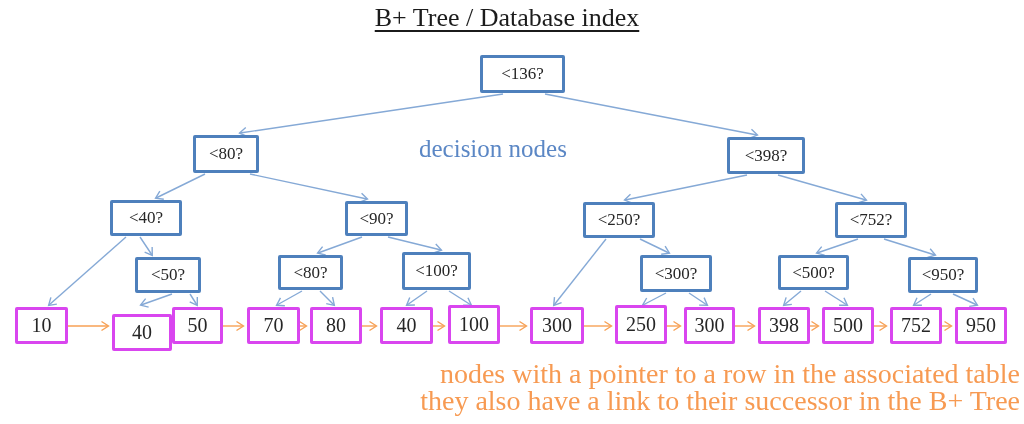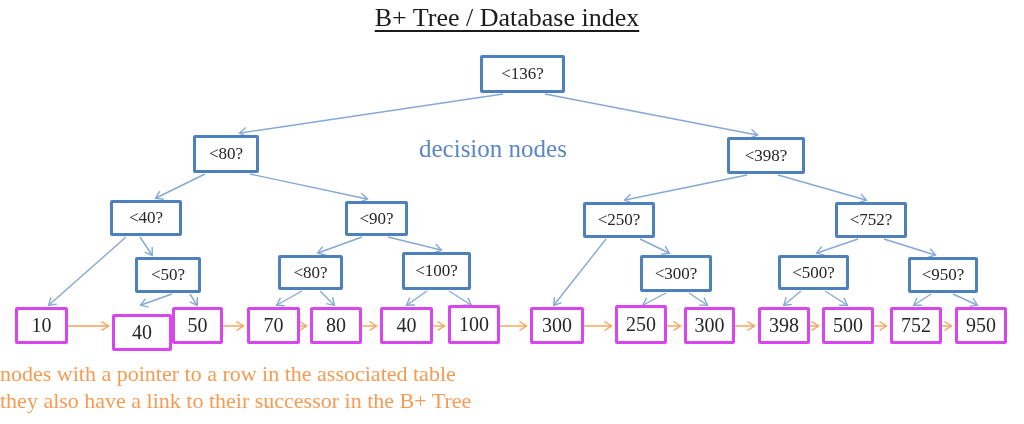--- a/index.html
+++ b/index.html
@@ -19,22 +19,22 @@
     position:absolute;box-sizing:border-box;border:3px solid #4e80bc;border-radius:2px;
     background:#ffffff;display:flex;align-items:center;justify-content:center;
     font-size:17px;color:#262626;white-space:nowrap;
   }
   .leaf{
     position:absolute;box-sizing:border-box;border:3px solid #d946ef;border-radius:2px;
     background:#ffffff;display:flex;align-items:center;justify-content:center;
     font-size:20px;color:#262626;white-space:nowrap;
   }
   .footer{
-    position:absolute;left:0;top:360px;width:1008px;text-align:left;
-    color:#f79a52;font-size:22px;line-height:27px;
+    position:absolute;left:0;top:360px;width:1008px;text-align:right;
+    color:#f79a52;font-size:28px;line-height:27px;padding-left:12px;
   }
 </style>
 </head>
 <body>
 
 <div class="canvas">
 
   <div class="title">B+ Tree / Database index</div>
 
   <svg class="edges" width="1024" height="424" viewBox="0 0 1024 424">

